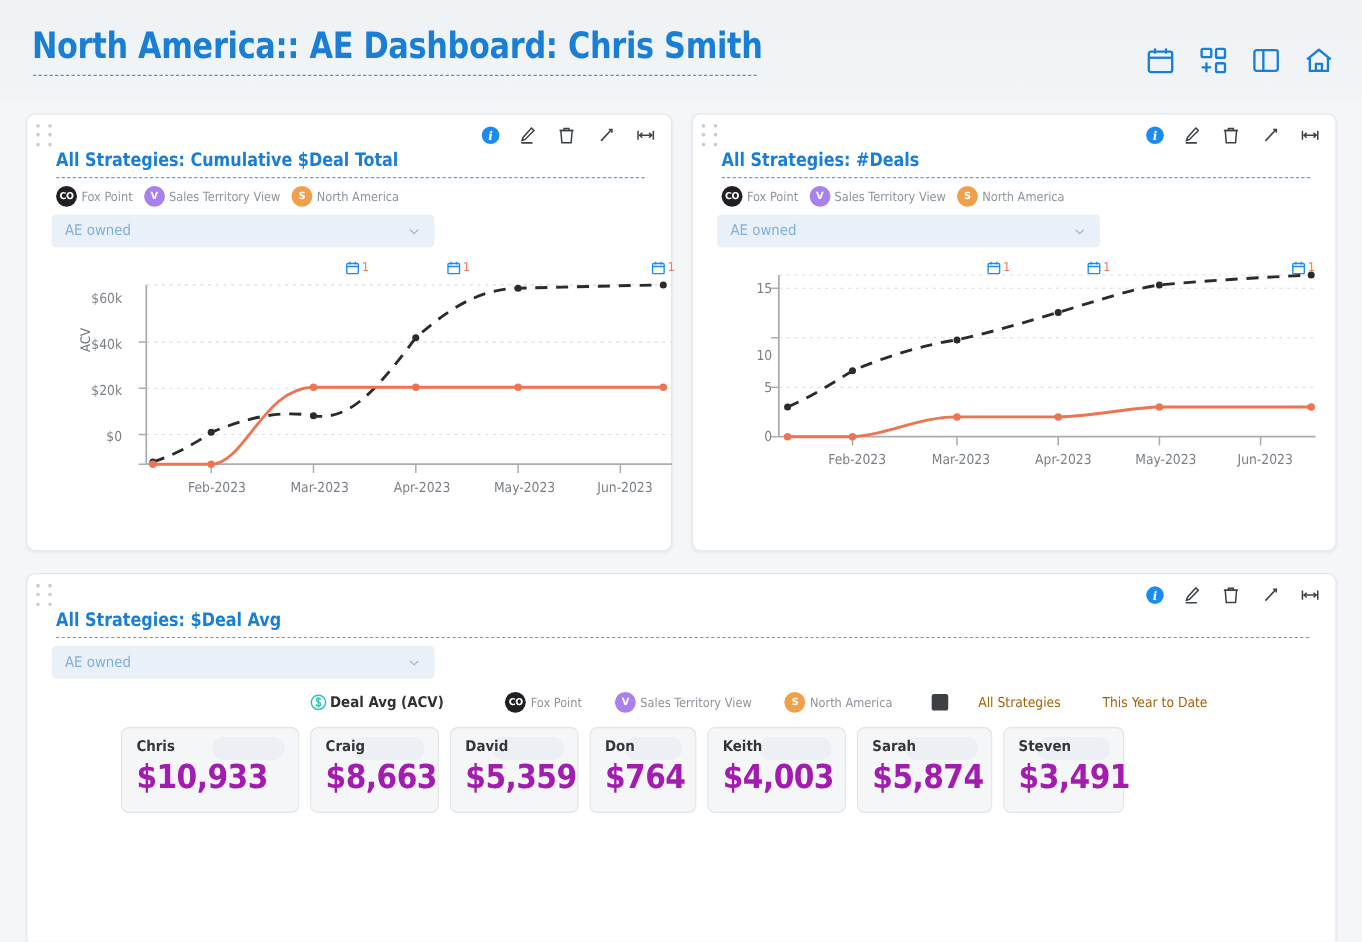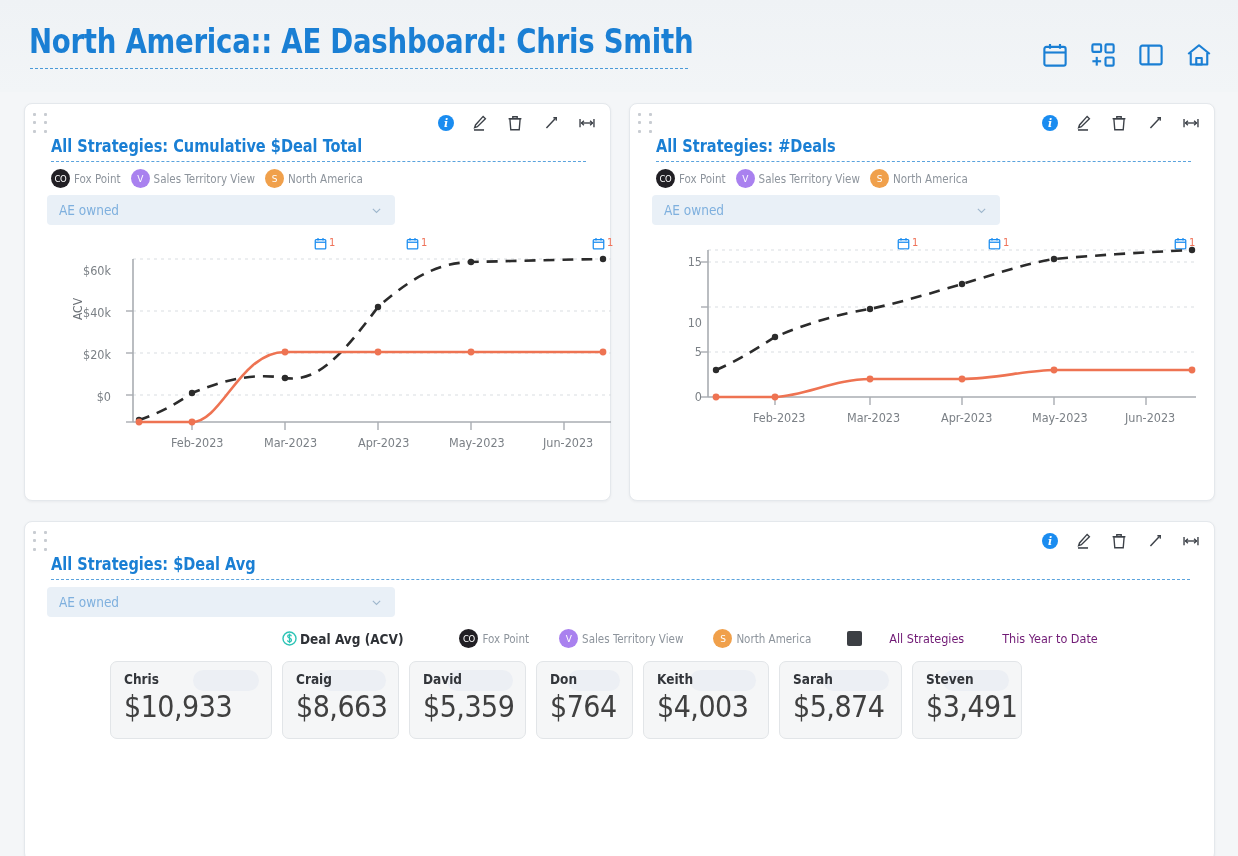--- a/index.html
+++ b/index.html
@@ -74,21 +74,21 @@
   .card-rule {
     position: absolute; left: 26px; top: 57px; height: 0;
     border-top: 1px dashed #5aa3dd;
   }
 
   .badge-row { position: absolute; display: flex; align-items: center; gap: 0; }
   .badge-chip { display: flex; align-items: center; margin-right: 10px; }
   .badge-dot {
     width: 19px; height: 19px; border-radius: 50%;
     display: flex; align-items: center; justify-content: center;
-    color: #fff; font-size: 9px; font-weight: 400; letter-spacing: -0.3px;
+    color: #fff; font-size: 9px; font-weight: 700; letter-spacing: -0.3px;
     font-family: "DejaVu Sans", sans-serif; flex: 0 0 auto; text-align: right;
   }
   .badge-dot.co { background: #211f24; font-size: 8.5px; }
   .badge-dot.v  { background: #a981ef; }
   .badge-dot.s  { background: #f0a04b; }
   .badge-label {
     margin-left: 4px; font-size: 11.5px; color: #8d949c;
     font-family: "DejaVu Sans Condensed", "Liberation Sans Narrow","Liberation Sans", sans-serif;
     white-space: nowrap;
   }
@@ -132,42 +132,42 @@
   .legend-metric { display: flex; align-items: center; margin-right: 36px; }
   .legend-metric-label {
     font-size: 13.5px; font-weight: 700; color: #2e3136; margin-left: 2px;
     font-family: "DejaVu Sans Condensed","Liberation Sans Narrow","Liberation Sans", sans-serif;
     white-space: nowrap;
   }
   .legend-square {
     width: 15px; height: 15px; background: #3c3f44; border-radius: 2px; flex: 0 0 auto;
   }
   .legend-plain {
-    font-size: 12.5px; color: #701a75; margin-left: 7px; white-space: nowrap;
+    font-size: 12.5px; color: #a16207; margin-left: 7px; white-space: nowrap;
     font-family: "DejaVu Sans Condensed","Liberation Sans Narrow","Liberation Sans", sans-serif;
   }
 
   
   .tiles { position: absolute; left: 110px; top: 661px; display: flex; gap: 10px; }
   .tile {
     position: relative; background: #f5f6f7; border: 1px solid #e2e5e8;
     border-radius: 7px; height: 78px; padding: 9px 13px 0 13px;
     display: flex; flex-direction: column; justify-content: flex-start;
   }
   .tile-pill {
     position: absolute; right: 12px; top: 8px; width: 66px; height: 21px;
     background: #eceff4; border-radius: 11px;
   }
   .tile-name {
     position: relative; font-size: 13.5px; color: #33363b; font-weight: 600;
     font-family: "DejaVu Sans Condensed","Liberation Sans Narrow","Liberation Sans", sans-serif;
     white-space: nowrap; z-index: 2;
   }
   .tile-value {
-    font-size: 30px; color: #404040; font-weight: 400; margin-top: 2px;
+    font-size: 30px; color: #a21caf; font-weight: 700; margin-top: 2px;
     font-family: "DejaVu Sans Condensed","Liberation Sans Narrow","Liberation Sans", sans-serif;
     letter-spacing: -0.5px; white-space: nowrap;
   }
 </style>
 </head>
 <body>
 
 <div class="page-header">
   <div class="page-title">North America:: AE Dashboard: Chris Smith</div>
   <div class="title-underline"></div>

